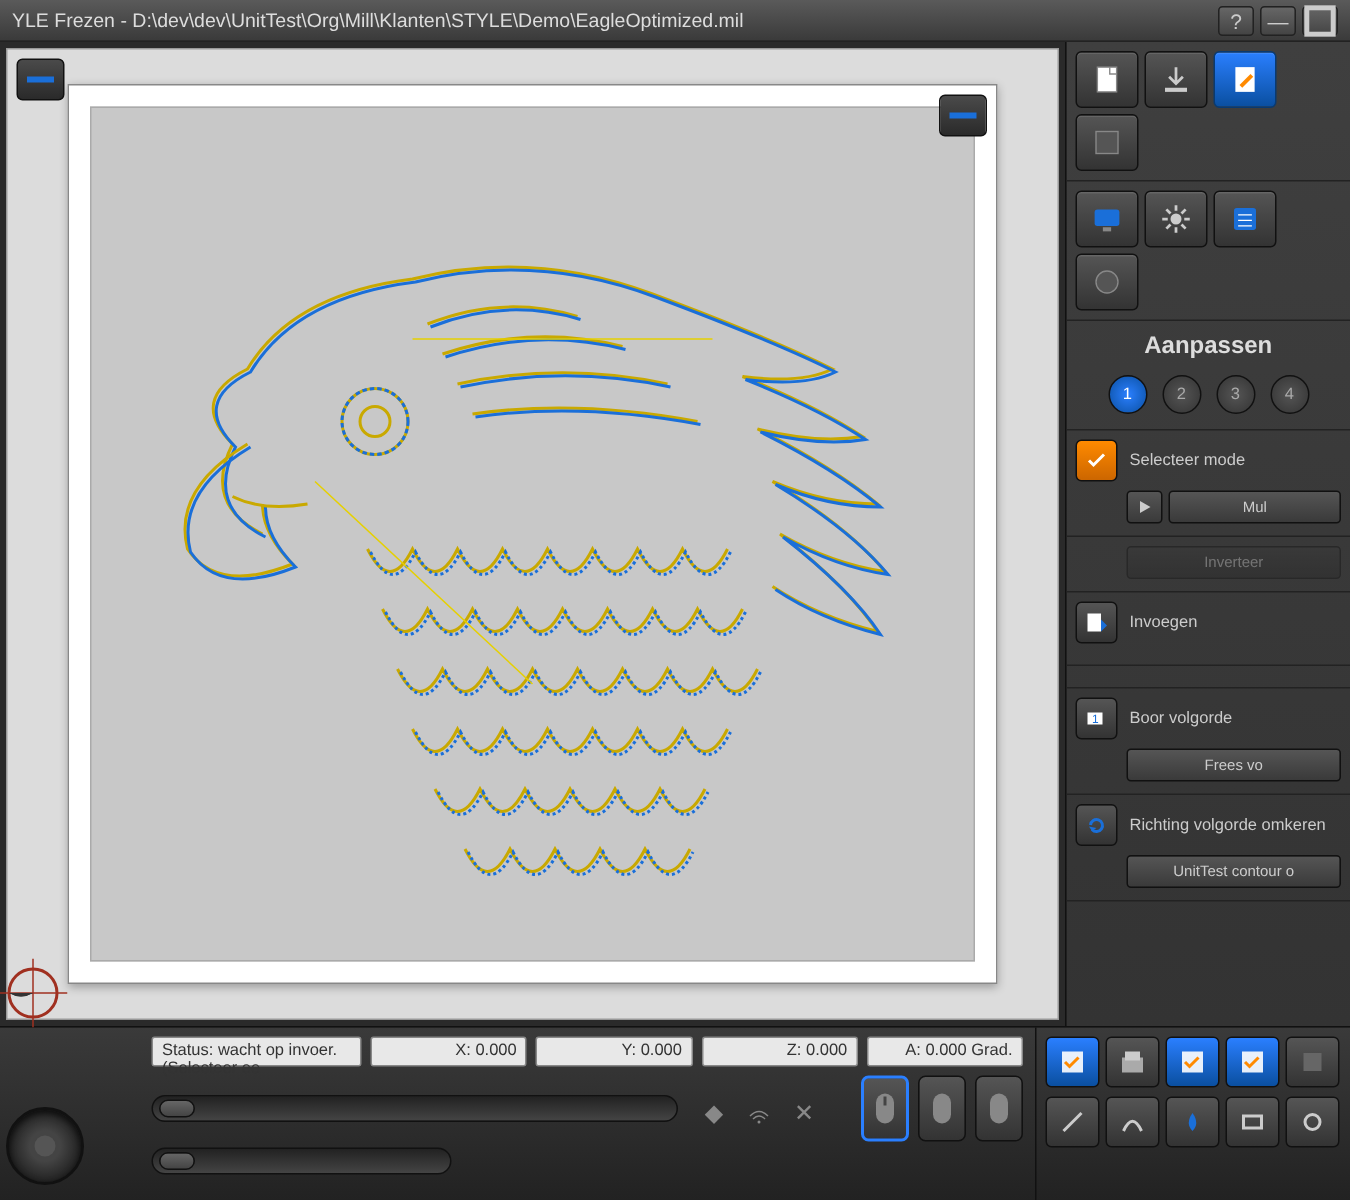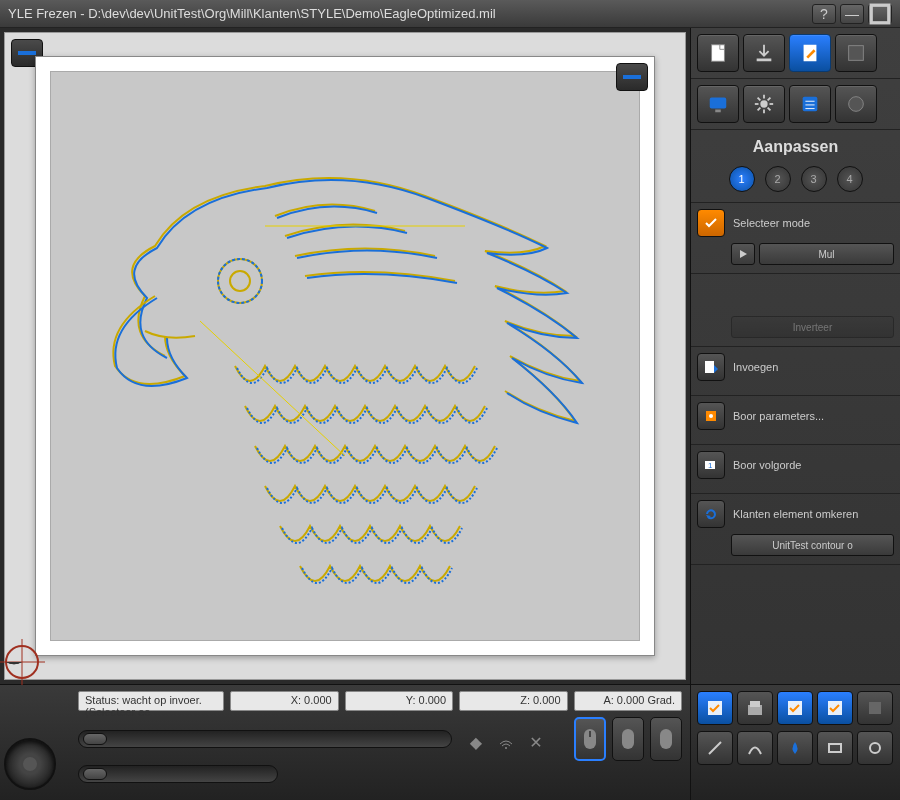--- a/index.html
+++ b/index.html
@@ -10,38 +10,38 @@
 .main { display: flex; height: 656px; }
 .canvas-area { flex: 1; background: #dcdcdc; position: relative; border: 1px solid #999; margin: 4px; display: flex; align-items: center; justify-content: center; }
 .canvas-frame { width: 620px; height: 600px; background: #fff; border: 1px solid #888; box-shadow: 0 2px 6px rgba(0,0,0,0.3); position: relative; display: flex; align-items: center; justify-content: center; }
 .canvas-view { width: 590px; height: 570px; background: #c8c8c8; border: 1px solid #aaa; display: flex; align-items: center; justify-content: center; overflow: hidden; }
 .corner-panel { position: absolute; width: 32px; height: 28px; background: linear-gradient(#4a4a4a,#2a2a2a); border: 1px solid #111; border-radius: 4px; display:flex; align-items:center; justify-content:center; cursor:pointer;}
 .corner-panel.tl { top: 6px; left: 6px; }
 .corner-panel.tr { top: 6px; right: 6px; }
 .corner-bar { width: 18px; height: 4px; background:#1a6fd9; }
 .origin-marker { position: absolute; left: -6px; bottom: -6px; width: 46px; height: 46px; }
 .origin-marker svg { width:100%; height:100%;}
-.side-panel { width: 210px; background: linear-gradient(#3f3f3f,#333); border-left: 1px solid #111; display:flex; flex-direction:column; }
+.side-panel { width: 190px; background: linear-gradient(#3f3f3f,#333); border-left: 1px solid #111; display:flex; flex-direction:column; }
 .toolrow { display:flex; gap:4px; padding:6px; border-bottom:1px solid #222; flex-wrap:wrap;}
 .tbtn { width: 42px; height: 38px; background: linear-gradient(#555,#333); border:1px solid #111; border-radius:4px; display:flex;align-items:center;justify-content:center; cursor:pointer; box-shadow: inset 0 1px 0 rgba(255,255,255,0.1);}
 .tbtn.active { background: linear-gradient(#2a7fff,#0a4fa0); border-color:#0a3a70;}
 .tbtn svg { width:22px; height:22px; }
 .section-title { color:#ddd; font-size:16px; text-align:center; padding:8px 0 4px; font-weight:bold;}
 .step-row { display:flex; justify-content:center; gap:10px; padding:6px 0 10px; border-bottom:1px solid #222;}
 .step { width:26px; height:26px; border-radius:50%; background:radial-gradient(#555,#333); border:1px solid #111; display:flex;align-items:center;justify-content:center;color:#aaa;font-size:11px;cursor:pointer;}
 .step.active { background:radial-gradient(#2a7fff,#0a4fa0); color:#fff;}
 .prop-group { border-bottom:1px solid #222; padding:6px 6px 8px;}
 .prop-head { display:flex; align-items:center; gap:8px; margin-bottom:6px;}
 .prop-icon { width:28px; height:28px; background:linear-gradient(#555,#333); border:1px solid #111; border-radius:4px; display:flex;align-items:center;justify-content:center;}
 .prop-icon.check { background:linear-gradient(#ff8a00,#cc6600); }
 .prop-icon svg{width:16px;height:16px;}
 .prop-label { color:#ccc; font-size:11px;text-align:right;}
 .prop-row { display:flex; gap:4px; margin-left:34px;align-items:center;}
 .prop-btn { flex:1; height:22px; background:linear-gradient(#555,#3a3a3a); border:1px solid #111; border-radius:3px; color:#ccc; font-size:10px; display:flex;align-items:center;justify-content:center;cursor:pointer; overflow:hidden; padding:0 4px;}
-.prop-btn.disabled { opacity:0.4; background:linear-gradient(#3a3a3a,#2a2a2a);margin-top:36px;}
+.prop-btn.disabled { opacity:0.4; background:linear-gradient(#3a3a3a,#2a2a2a);}
 .prop-btn.play { width:24px; flex:none;}
 .bottom { height: 116px; background: linear-gradient(#3a3a3a,#222); border-top:1px solid #111; display:flex;}
 .status-left { flex:1; padding:6px 8px;}
 .status-row { display:flex; gap:6px; margin-bottom:6px;}
 .status-box { background:#e8e8e8; border:1px solid #888; height:20px; font-size:11px; color:#333; padding:2px 6px; border-radius:2px;}
 .status-box.wide { flex:1.4;}
 .status-box.coord { flex:1;text-align:right;}
 .slider-row { display:flex; gap:8px; align-items:center; margin-top:4px;}
 .slider { height:18px; background:linear-gradient(#222,#444); border:1px solid #111; border-radius:9px; flex:1; position:relative;}
 .slider .thumb{ position:absolute; left:4px; top:2px; width:24px; height:12px; background:linear-gradient(#666,#444); border:1px solid #111; border-radius:6px;}
@@ -252,64 +252,58 @@
             <svg viewBox="0 0 16 16">
               <rect x="2" y="2" width="9" height="12" fill="#fff"></rect>
               <path d="M11 6l4 4-4 4" fill="#1a6fd9"></path>
             </svg>
           </div>
         <div class="prop-label">Invoegen</div>
       </div>
     </div>
 
     <div class="prop-group">
-      <div class="prop-head">
-        <div class="prop-icon">
-            <svg viewBox="0 0 16 16">
-              <rect x="3" y="3" width="10" height="10" fill="#ff8a00"></rect>
-              <circle cx="8" cy="8" r="2" fill="#fff"></circle>
-            </svg>
-          </div>
-        <div class="prop-label">Boor parameters...</div>
-      </div>
     </div>
 
     <div class="prop-group">
       <div class="prop-head">
         <div class="prop-icon">
             <svg viewBox="0 0 16 16">
               <rect x="2" y="4" width="10" height="8" fill="#fff"></rect>
               <text x="5" y="11" font-size="8" fill="#1a6fd9">1</text>
             </svg>
           </div>
         <div class="prop-label">Boor volgorde</div>
       </div>
+      <div class="prop-row">
+          <div class="prop-btn">Frees vo</div>
+        </div>
     </div>
 
     <div class="prop-group">
       <div class="prop-head">
         <div class="prop-icon">
             <svg viewBox="0 0 16 16">
               <path d="M4 8a4 4 0 1 1 1 3" fill="none" stroke="#1a6fd9" stroke-width="2"></path>
               <path d="M3 9l2 3 3-2" fill="#1a6fd9"></path>
             </svg>
           </div>
-        <div class="prop-label">Klanten element omkeren</div>
+        <div class="prop-label">Richting volgorde omkeren</div>
       </div>
       <div class="prop-row">
           <div class="prop-btn">UnitTest contour o</div>
         </div>
     </div>
 
   </div>
 </div>
 
 <div class="bottom">
   <div class="jog-wheel"></div>
-  <div class="status-left" style="position:relative; padding-left:78px;">
+  <div class="status-left" style="position:relative; padding-left:101px;">
     <div class="status-row">
       <div class="status-box wide">Status: wacht op invoer. (Selecteer ee</div>
       <div class="status-box coord">X: 0.000</div>
       <div class="status-box coord">Y: 0.000</div>
       <div class="status-box coord">Z: 0.000</div>
       <div class="status-box coord">A: 0.000 Grad.</div>
     </div>
     <div class="slider-row">
       <div class="slider">
           <div class="thumb"></div>

